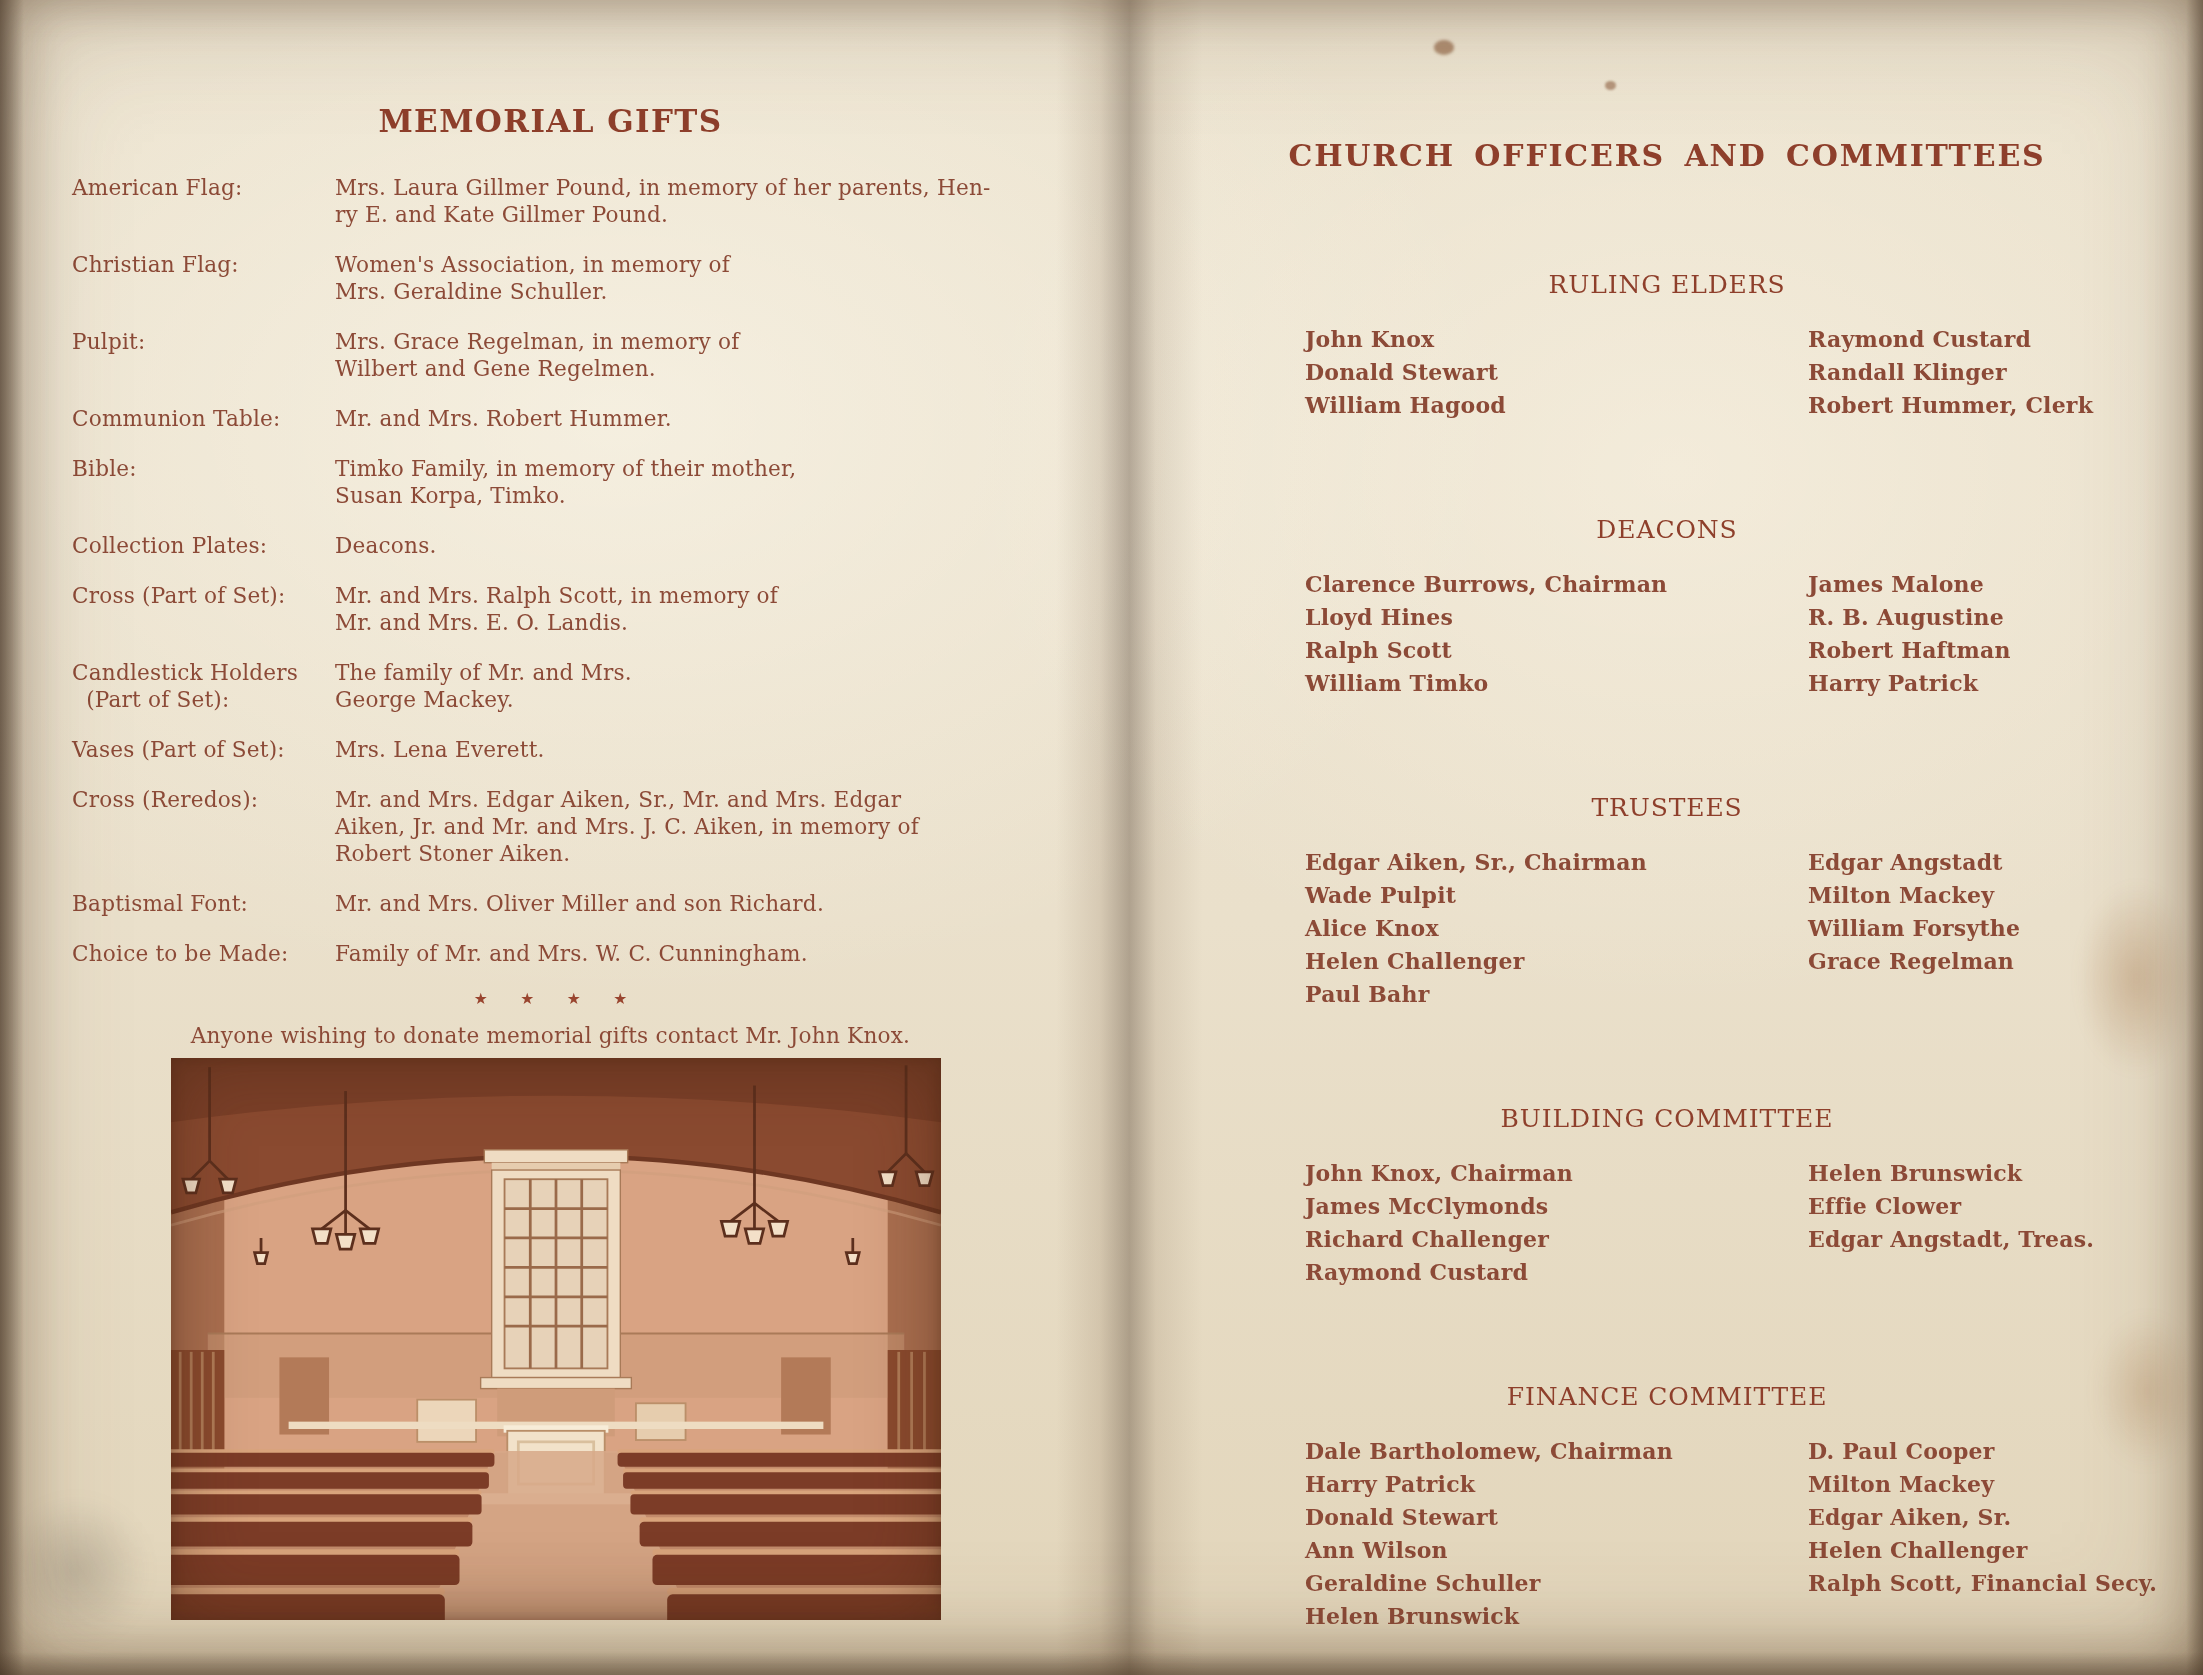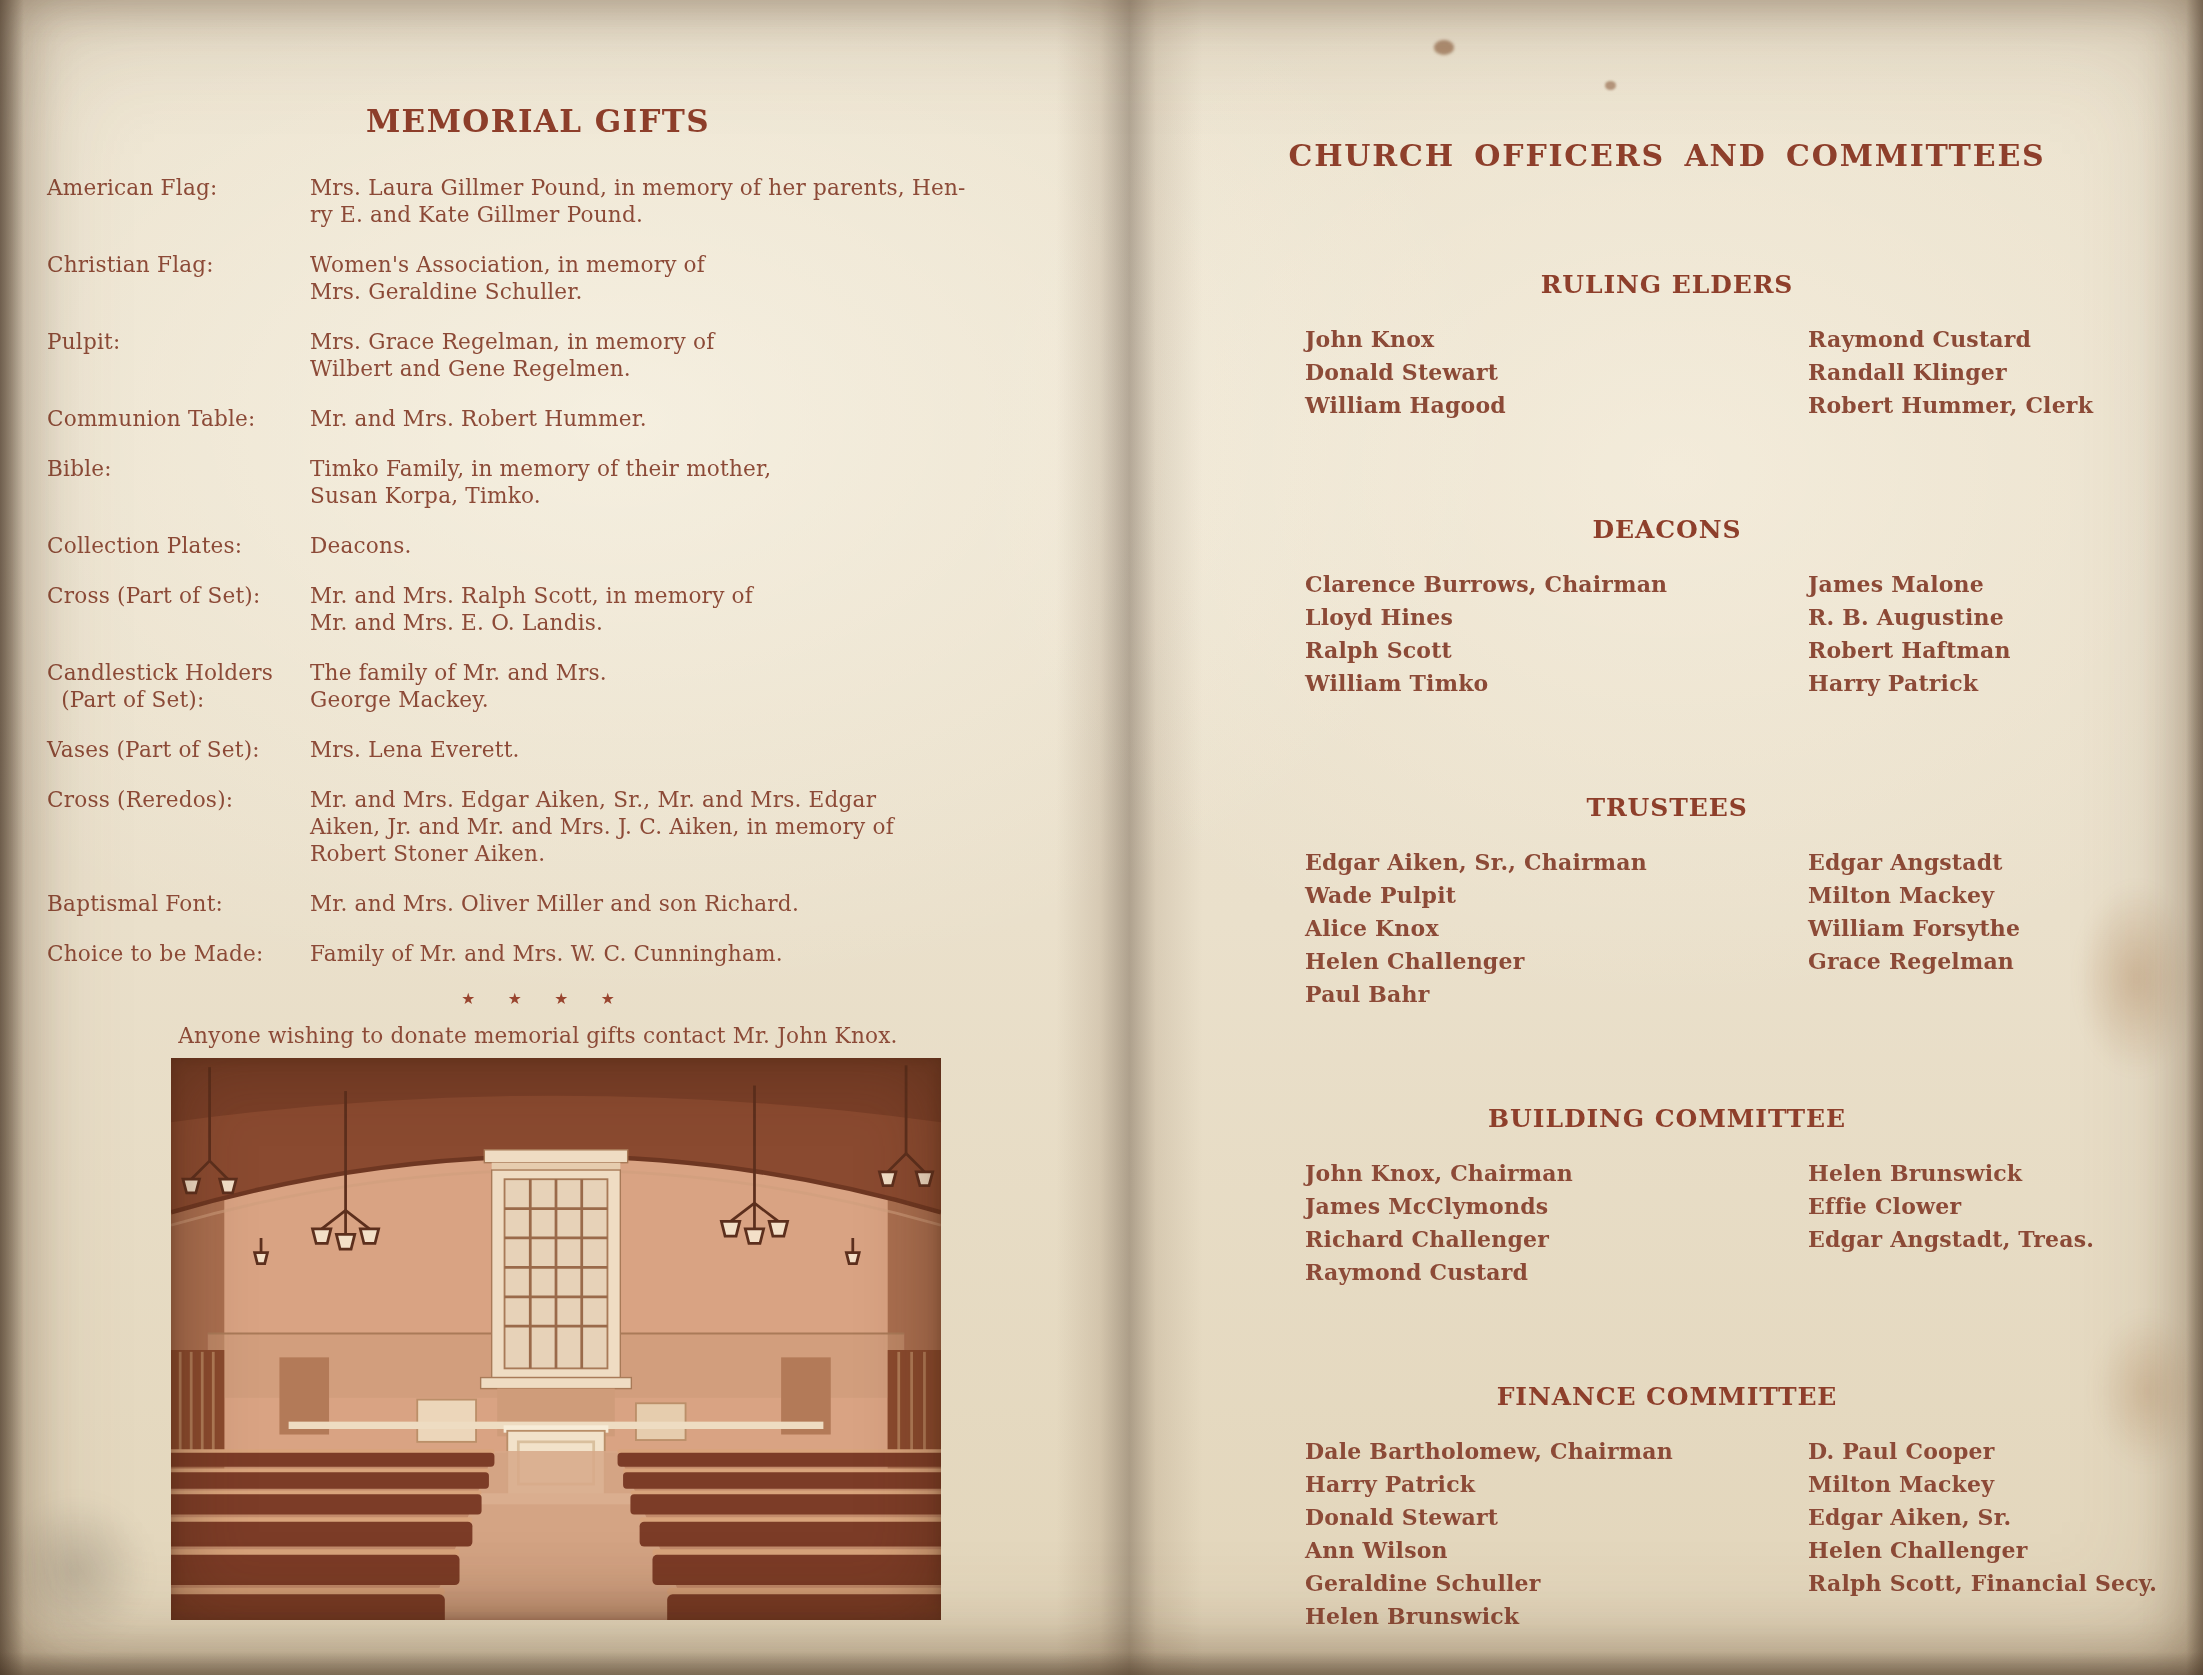--- a/index.html
+++ b/index.html
@@ -33,21 +33,21 @@
                 background: linear-gradient(0deg, rgba(55,38,24,0.40), rgba(55,38,24,0)); }
 
   .gutter {
     position: absolute; left: 1056px; top: 0; width: 147px; height: 100%; z-index: 5;
     background: linear-gradient(90deg,
       rgba(104,74,47,0) 0%, rgba(104,74,47,0.15) 30%,
       rgba(62,42,26,0.34) 50%, rgba(104,74,47,0.13) 68%, rgba(104,74,47,0) 100%);
   }
 
   .page { position: absolute; top: 0; height: 1676px; z-index: 10; }
-  .page-left  { left: 0;      width: 1102px; padding: 0 73px 0 47px; }
+  .page-left  { left: 0;      width: 1102px; padding: 0 73px 0 72px; }
   .page-right { left: 1102px; width: 1102px; padding: 0 23px 16px 51px; }
 
   .page-title {
     text-align: center; font-weight: bold; color: #8e3f2b;
   }
   .page-title-left  { margin: 103px 0 0; font-size: 31px; letter-spacing: 1.4px; }
   .page-title-right { margin: 138px 0 0; font-size: 30px; letter-spacing: 1.8px; word-spacing: 7.3px; }
 
   
   .gifts { margin-top: 35px; font-size: 21.6px; line-height: 27px; letter-spacing: 0.2px; }
@@ -61,21 +61,21 @@
   
   .photo { position: absolute; left: 171px; top: 1058px; width: 770px; height: 562px; }
   .photo svg { display: block; width: 100%; height: 100%; }
   .photo::after {
     content: ""; position: absolute; inset: 0; pointer-events: none;
     box-shadow: inset 0 0 73px rgba(70,35,15,0.50), inset 0 0 13px rgba(70,35,15,0.35);
   }
 
   
   .committee h2 {
-    text-align: center; font-size: 25px; font-weight: bold;
+    text-align: center; font-size: 25px; font-weight: normal;
     letter-spacing: 0.9px; margin: 93px 0 0; color: #8e3f2b;
   }
   .committee.first h2 { margin-top: 97px; }
   .cols { display: flex; margin-top: 24px; }
   .col { list-style: none; margin: 0; padding: 0; font-size: 22px; line-height: 33px; letter-spacing: 0.2px; font-weight: bold; }
   .col-left  { margin-left: 152px; width: 459px; }
   .col-right { margin-left: 44px;  width: 367px; }
 
   
   .watermark {

